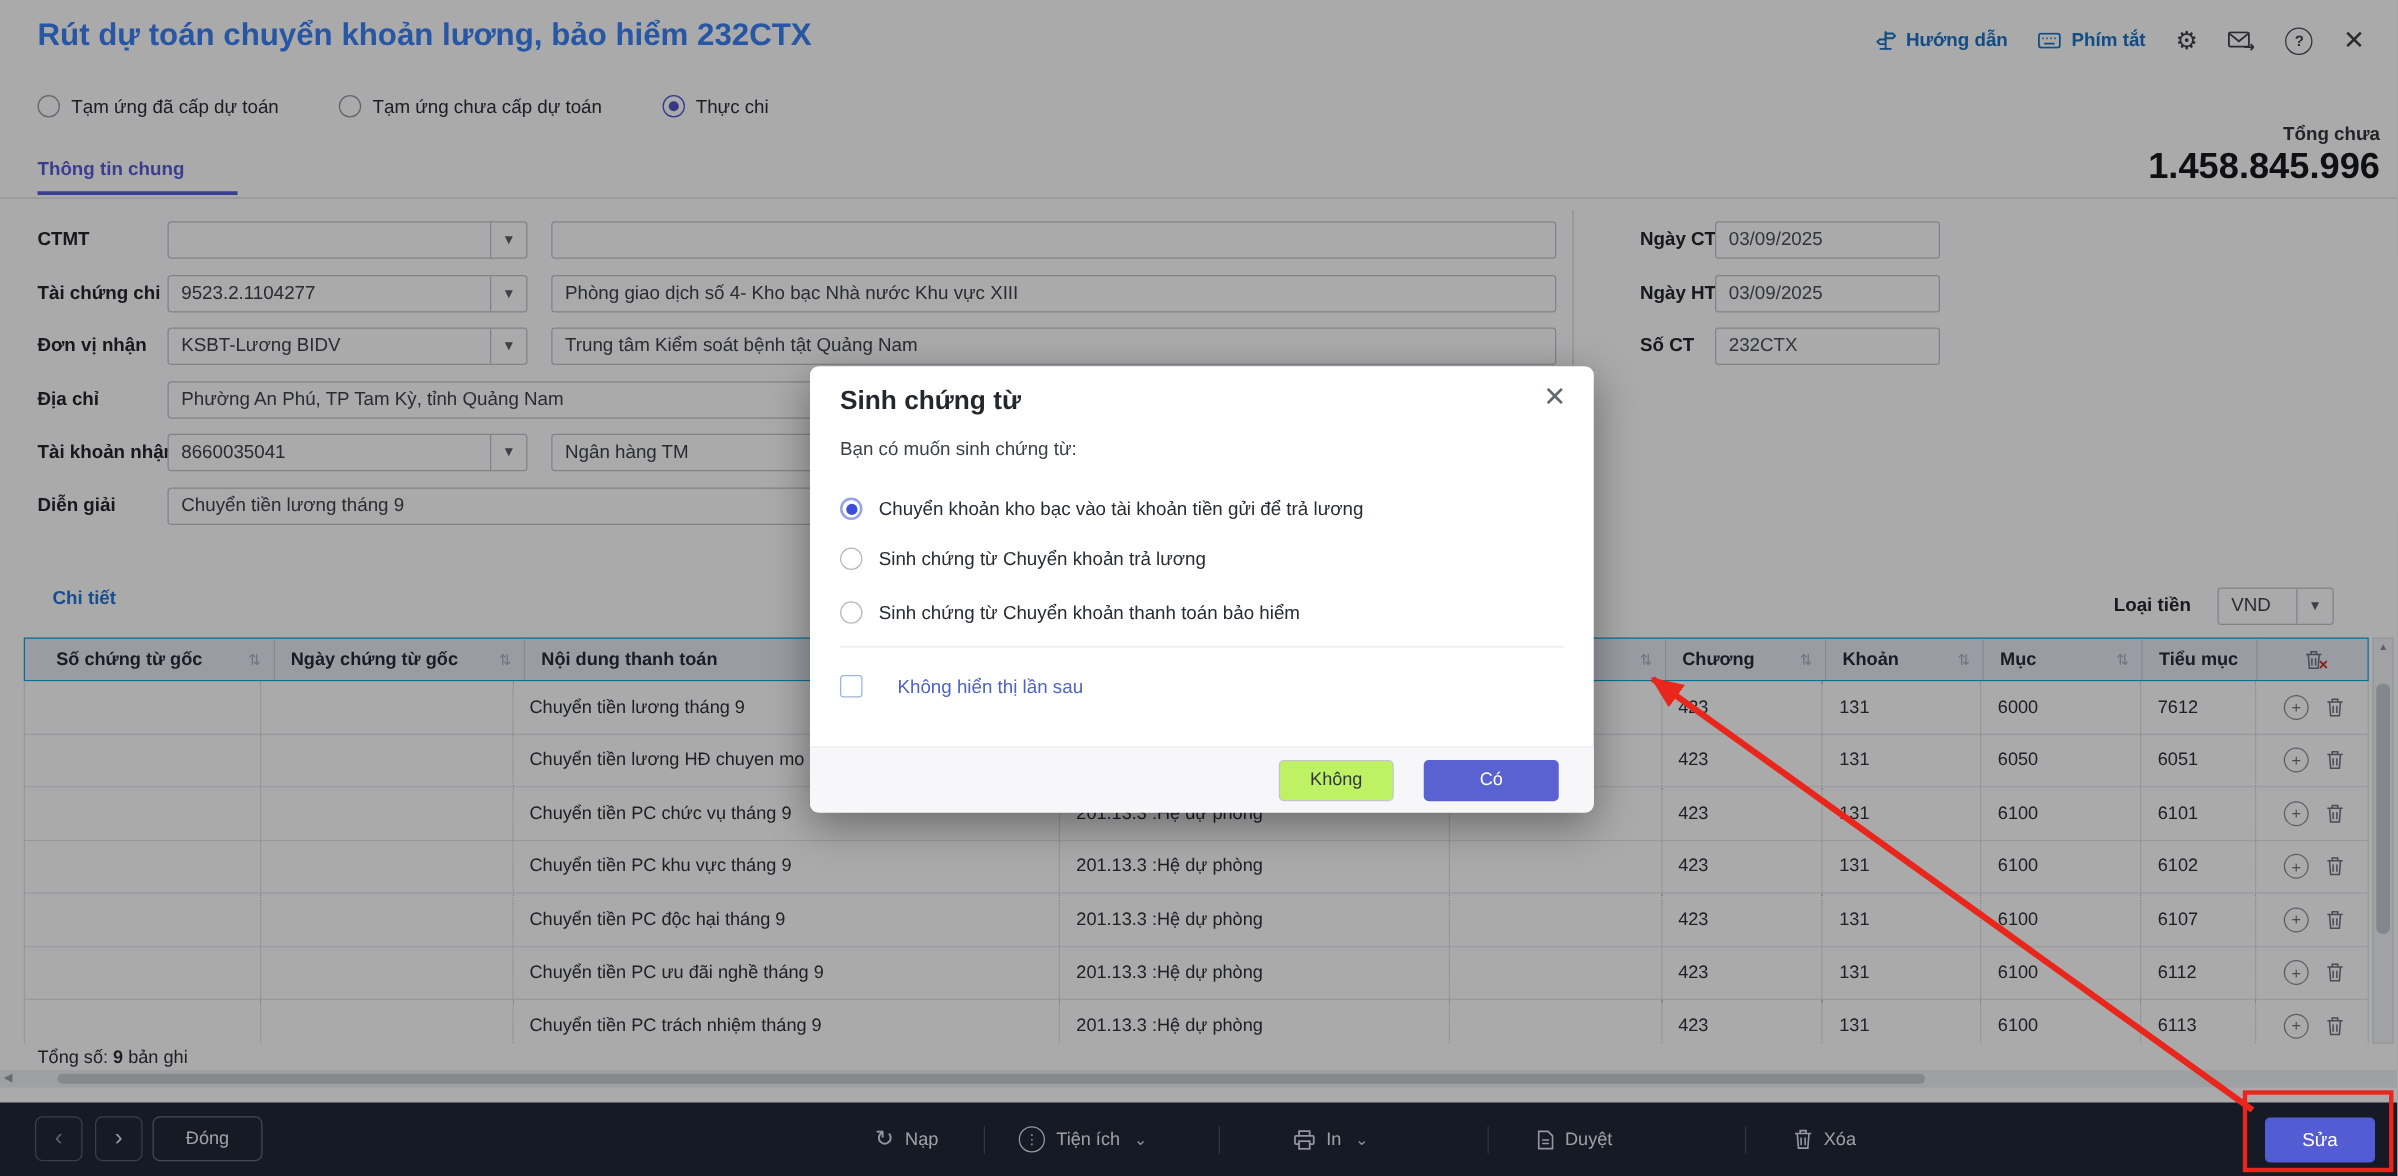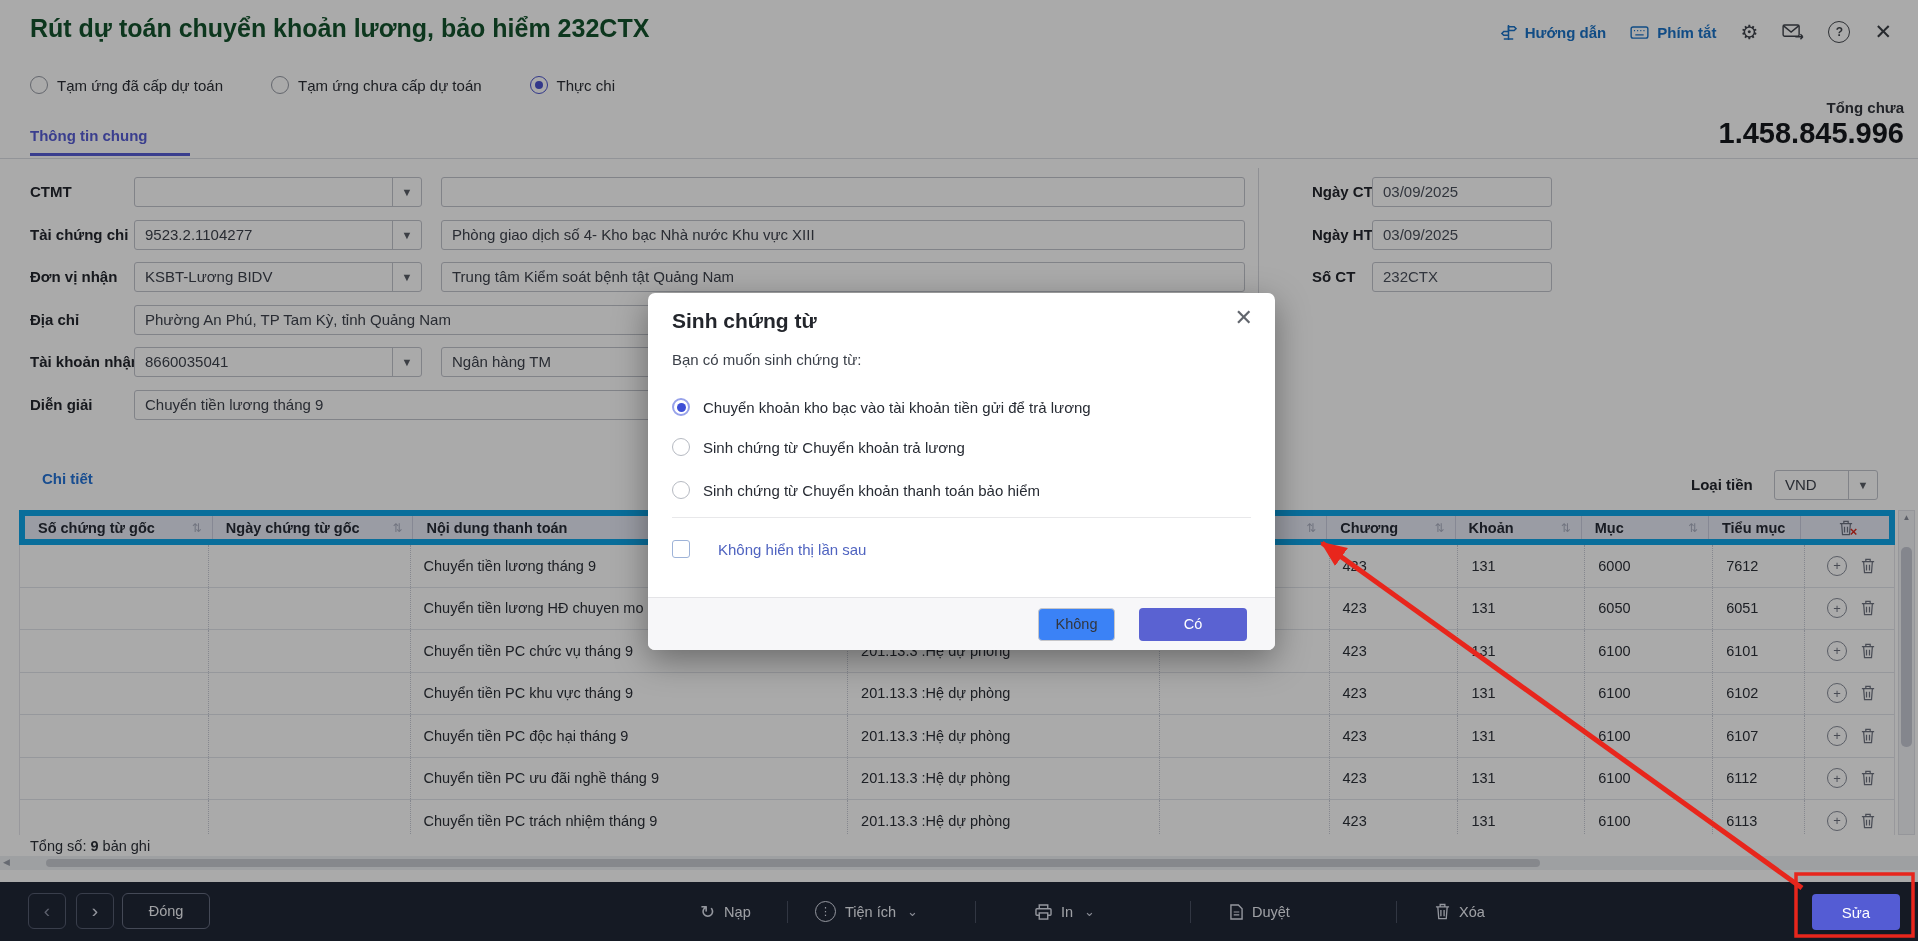--- a/index.html
+++ b/index.html
@@ -1,19 +1,19 @@
 <!DOCTYPE html>
 <html><head>
 <meta charset="utf-8">
 <style>
   html,body{margin:0;padding:0;background:#888;}
   .app{position:relative;width:1918px;height:941px;background:#fff;overflow:hidden;
        font-family:"Liberation Sans","DejaVu Sans",sans-serif;color:#24272e;}
   
-  .title{position:absolute;left:30px;top:14px;font-size:25px;font-weight:bold;color:#14532d;}
+  .title{position:absolute;left:30px;top:14px;font-size:25px;font-weight:bold;color:#3b82f6;}
   .hdr-right{position:absolute;right:26px;top:20px;display:flex;align-items:center;gap:24px;}
   .hlink{display:flex;align-items:center;gap:8px;color:#1a73c8;font-weight:bold;font-size:15px;}
   .hico{font-size:20px;color:#3f434b;line-height:1;display:flex;align-items:center;}
   .help-circ{width:20px;height:20px;border:1.7px solid #45494f;border-radius:50%;display:flex;
              align-items:center;justify-content:center;font-size:12px;font-weight:bold;color:#45494f;}
   .close-x{font-size:21px;color:#3b3f45;}
   
   .pay-row{position:absolute;left:30px;top:76px;display:flex;gap:48px;}
   .pradio{display:flex;align-items:center;gap:9px;font-size:15px;color:#2b2e35;}
   .rdot{width:16px;height:16px;border:1px solid #979ba5;border-radius:50%;background:#fff;
@@ -34,24 +34,24 @@
        white-space:nowrap;overflow:hidden;}
   .sel .caret{position:absolute;right:0;top:0;width:28px;height:28px;border-left:1px solid #c2c5cd;
        display:flex;align-items:center;justify-content:center;color:#5a5f68;font-size:11px;}
   .vdiv{position:absolute;left:1258px;top:168px;width:1px;height:142px;background:#d7d9de;}
   .r-label{position:absolute;left:1312px;font-weight:bold;font-size:15px;color:#23262d;line-height:30px;}
   .r-inp{position:absolute;left:1372px;width:180px;}
   .r-inp .v{color:#4a505c;}
   
   .chi-tiet{position:absolute;left:42px;top:470px;font-size:15px;font-weight:bold;color:#2474d8;}
   .loai-tien{position:absolute;left:1691px;top:470px;font-size:15px;font-weight:bold;color:#23262d;line-height:30px;}
-  .cur-sel{position:absolute;left:1774px;top:470px;width:104px;}
+  .cur-sel{position:absolute;left:1774px;top:470px;width:93px;}
   
   .table{position:absolute;left:19px;top:510px;width:1876px;font-size:14.5px;}
-  .thead{display:flex;height:35px;background:#e8ebf6;border:6px solid #0ea5e9;box-sizing:border-box;}
+  .thead{display:flex;height:35px;background:#e8ebf6;border:1px solid #0ea5e9;box-sizing:border-box;padding-left:12px;}
   .th{display:flex;align-items:center;justify-content:space-between;box-sizing:border-box;
       padding:0 10px 0 13px;font-weight:bold;color:#262b36;border-right:1px solid #c9cdde;}
   .th:last-child{border-right:none;}
   .sort{color:#a9aec0;font-size:12px;font-weight:normal;}
   .tbody{height:290px;overflow:hidden;border-left:1px solid #e4e5ea;border-right:1px solid #e4e5ea;}
   .tr{display:flex;height:42.5px;border-bottom:1px solid #e2e4ea;background:#fff;box-sizing:border-box;}
   .td{display:flex;align-items:center;box-sizing:border-box;padding:0 10px 0 13px;
       border-right:1px dotted #c8cbd5;color:#2c3038;white-space:nowrap;overflow:hidden;}
   .td:last-child{border-right:none;}
   .c0{width:189px;} .c1{width:202px;} .c2{width:438px;} .c3{width:312px;} .c4{width:170px;}
@@ -95,21 +95,21 @@
   .m-opt{position:absolute;left:24px;height:28px;display:flex;align-items:center;gap:13px;font-size:15px;color:#272b33;}
   .mr{width:18px;height:18px;border:1px solid #b6bac2;border-radius:50%;box-sizing:border-box;flex:0 0 auto;}
   .mr.sel{border:2px solid #98a2ea;display:flex;align-items:center;justify-content:center;}
   .mr.sel::after{content:"";width:9px;height:9px;border-radius:50%;background:#3d4ed6;}
   .m-divider{position:absolute;left:24px;right:24px;top:224px;height:1px;background:#e8e8ea;}
   .m-check{position:absolute;left:24px;top:246px;height:20px;display:flex;align-items:center;gap:28px;
            font-size:15px;color:#4f63c0;}
   .cbox{width:18px;height:18px;border:1px solid #9eb3d8;border-radius:3px;box-sizing:border-box;background:#fff;}
   .m-footer{position:absolute;left:0;right:0;bottom:0;height:53px;background:#f7f7f9;border-top:1px solid #e4e4e7;
             border-radius:0 0 7px 7px;display:flex;align-items:center;justify-content:flex-end;gap:24px;padding-right:28px;box-sizing:border-box;}
-  .btn-no{width:77px;height:33px;background:#3b82f6;border:1px solid #c6c6c9;border-radius:4px;color:#33363d;
+  .btn-no{width:92px;height:33px;background:#bef264;border:1px solid #c6c6c9;border-radius:4px;color:#33363d;
           display:flex;align-items:center;justify-content:center;font-size:14.5px;box-sizing:border-box;}
   .btn-yes{width:108px;height:33px;background:#5a62d2;border-radius:4px;color:#fff;
           display:flex;align-items:center;justify-content:center;font-size:14.5px;}
   .annot{position:absolute;left:0;top:0;z-index:70;pointer-events:none;}
 </style>
 </head>
 <body>
 
 <div class="app">
 

